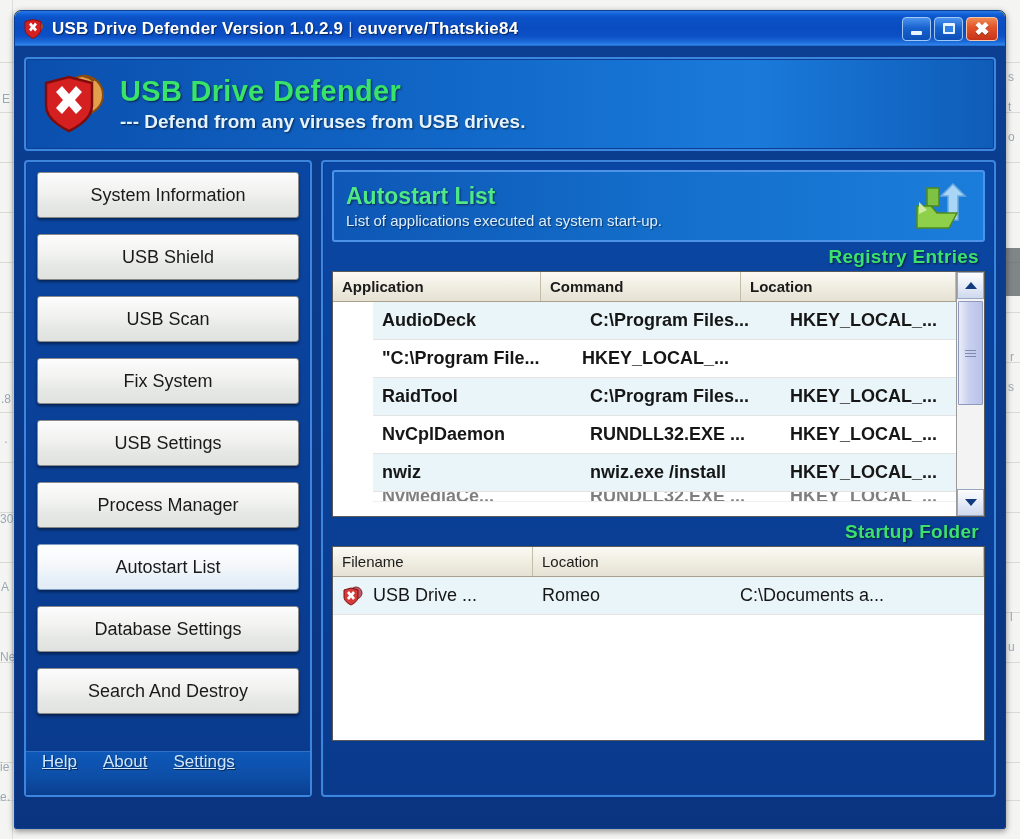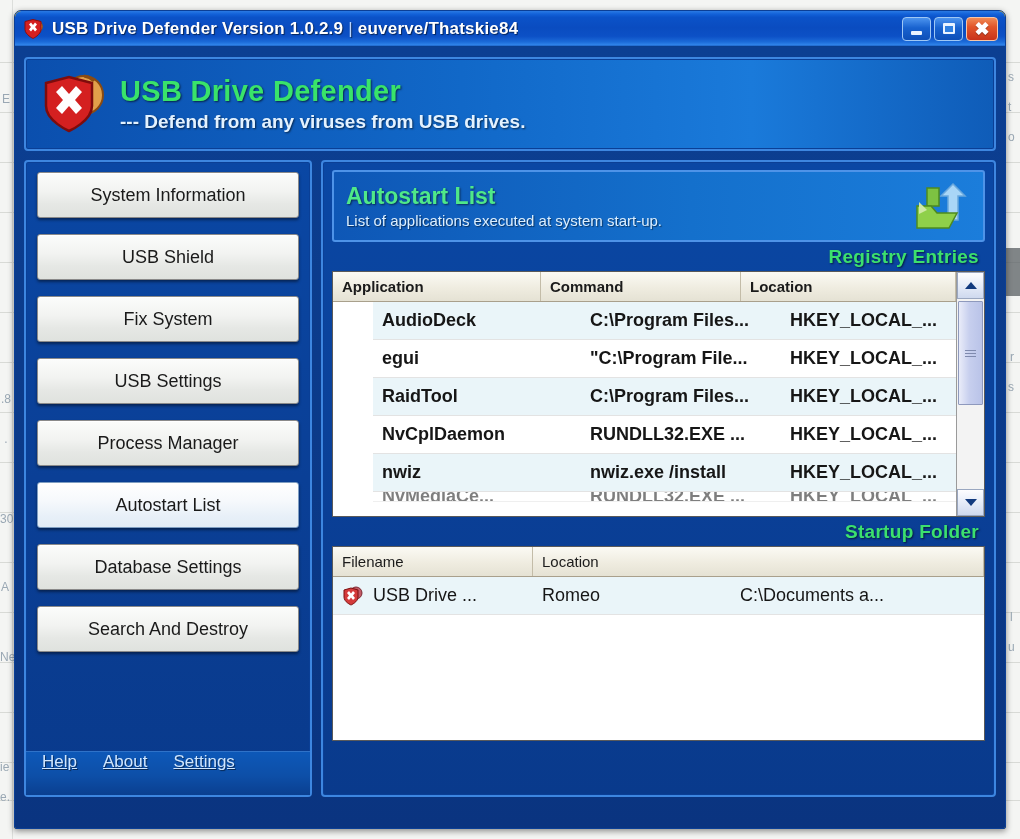--- a/index.html
+++ b/index.html
@@ -436,20 +436,23 @@
     <div id="content-row">
 
       <div id="sidebar">
         <div class="side-btn">
           <span>System Information</span>
         </div>
         <div class="side-btn">
           <span>USB Shield</span>
         </div>
         <div class="side-btn">
+          <span>USB Scan</span>
+        </div>
+        <div class="side-btn">
           <span>Fix System</span>
         </div>
         <div class="side-btn">
           <span>USB Settings</span>
         </div>
         <div class="side-btn">
           <span>Process Manager</span>
         </div>
         <div class="side-btn active">
           <span>Autostart List</span>
@@ -494,21 +497,20 @@
               <div class="th c2">Command</div>
               <div class="th c3">Location</div>
             </div>
             <div id="registry-rows">
               <div class="trow odd">
                 <div class="td c1">AudioDeck</div>
                 <div class="td c2">C:\Program Files...</div>
                 <div class="td c3">HKEY_LOCAL_...</div>
               </div>
               <div class="trow even">
-                <div class="td c1">egui</div>
                 <div class="td c2">"C:\Program File...</div>
                 <div class="td c3">HKEY_LOCAL_...</div>
               </div>
               <div class="trow odd">
                 <div class="td c1">RaidTool</div>
                 <div class="td c2">C:\Program Files...</div>
                 <div class="td c3">HKEY_LOCAL_...</div>
               </div>
               <div class="trow even">
                 <div class="td c1">NvCplDaemon</div>

